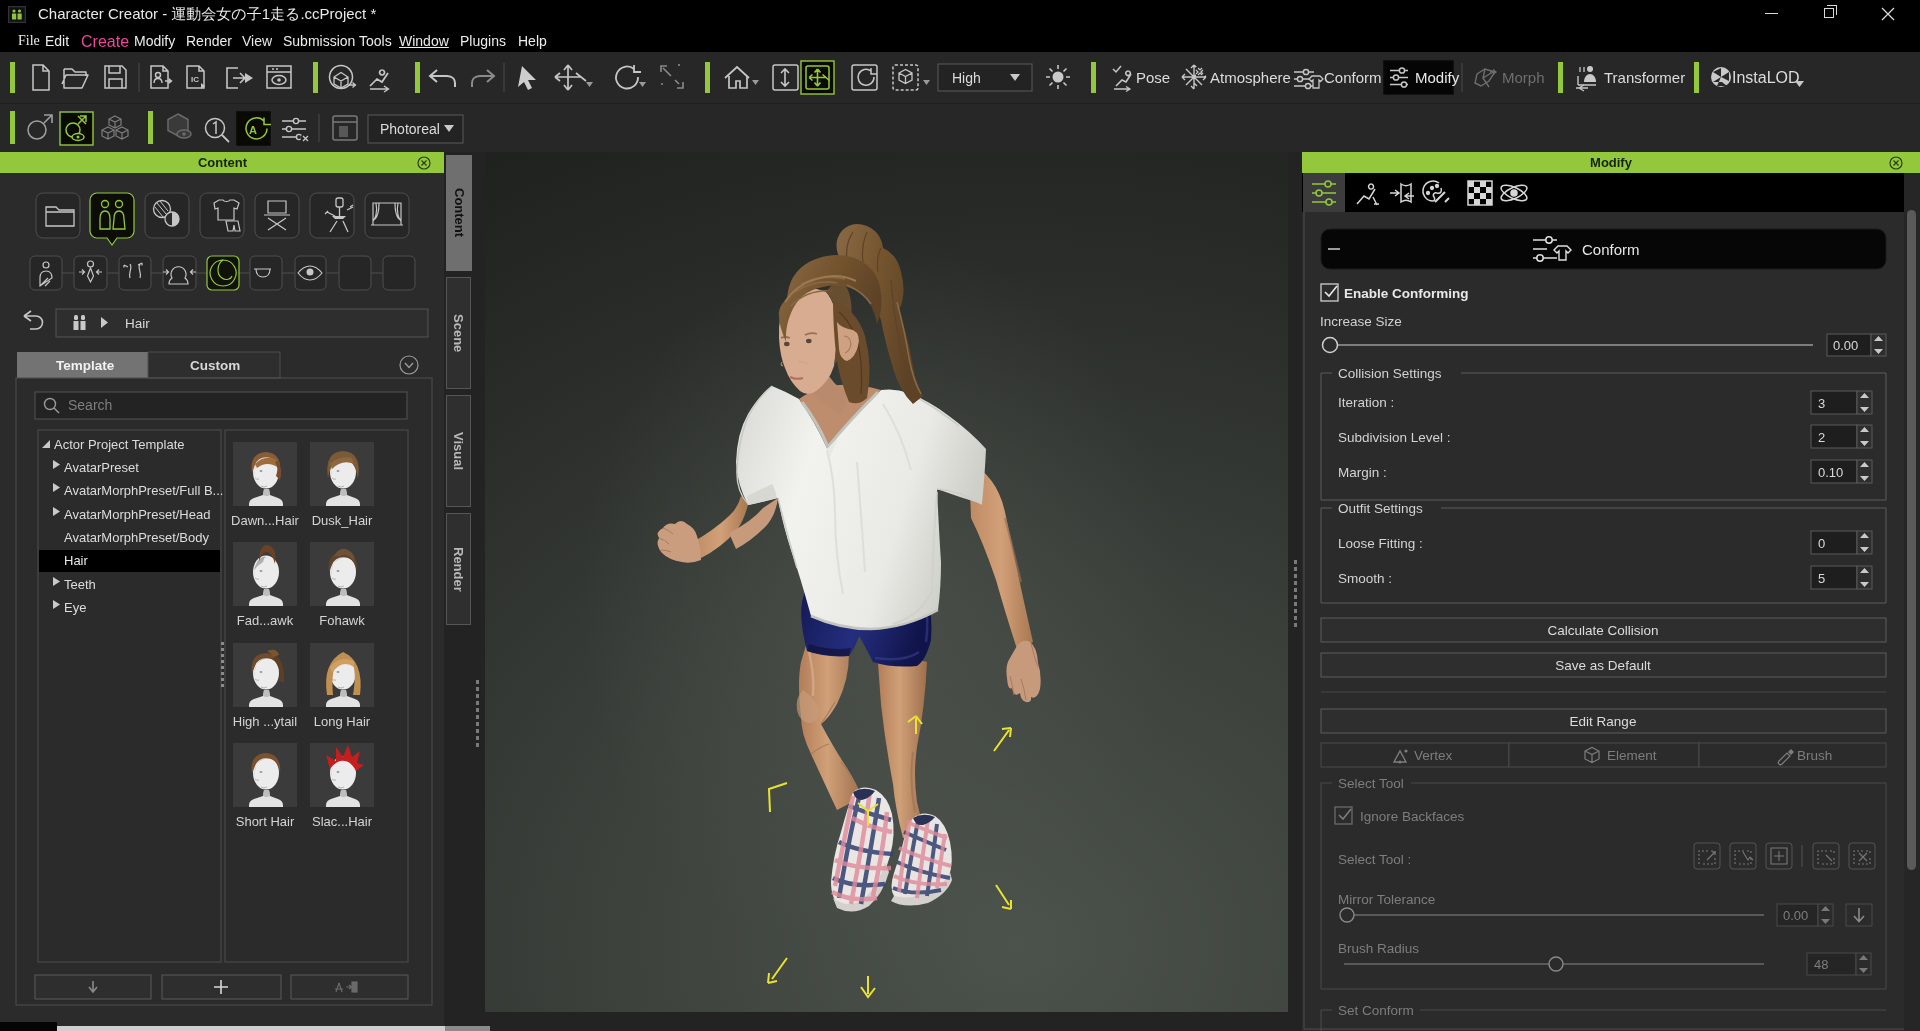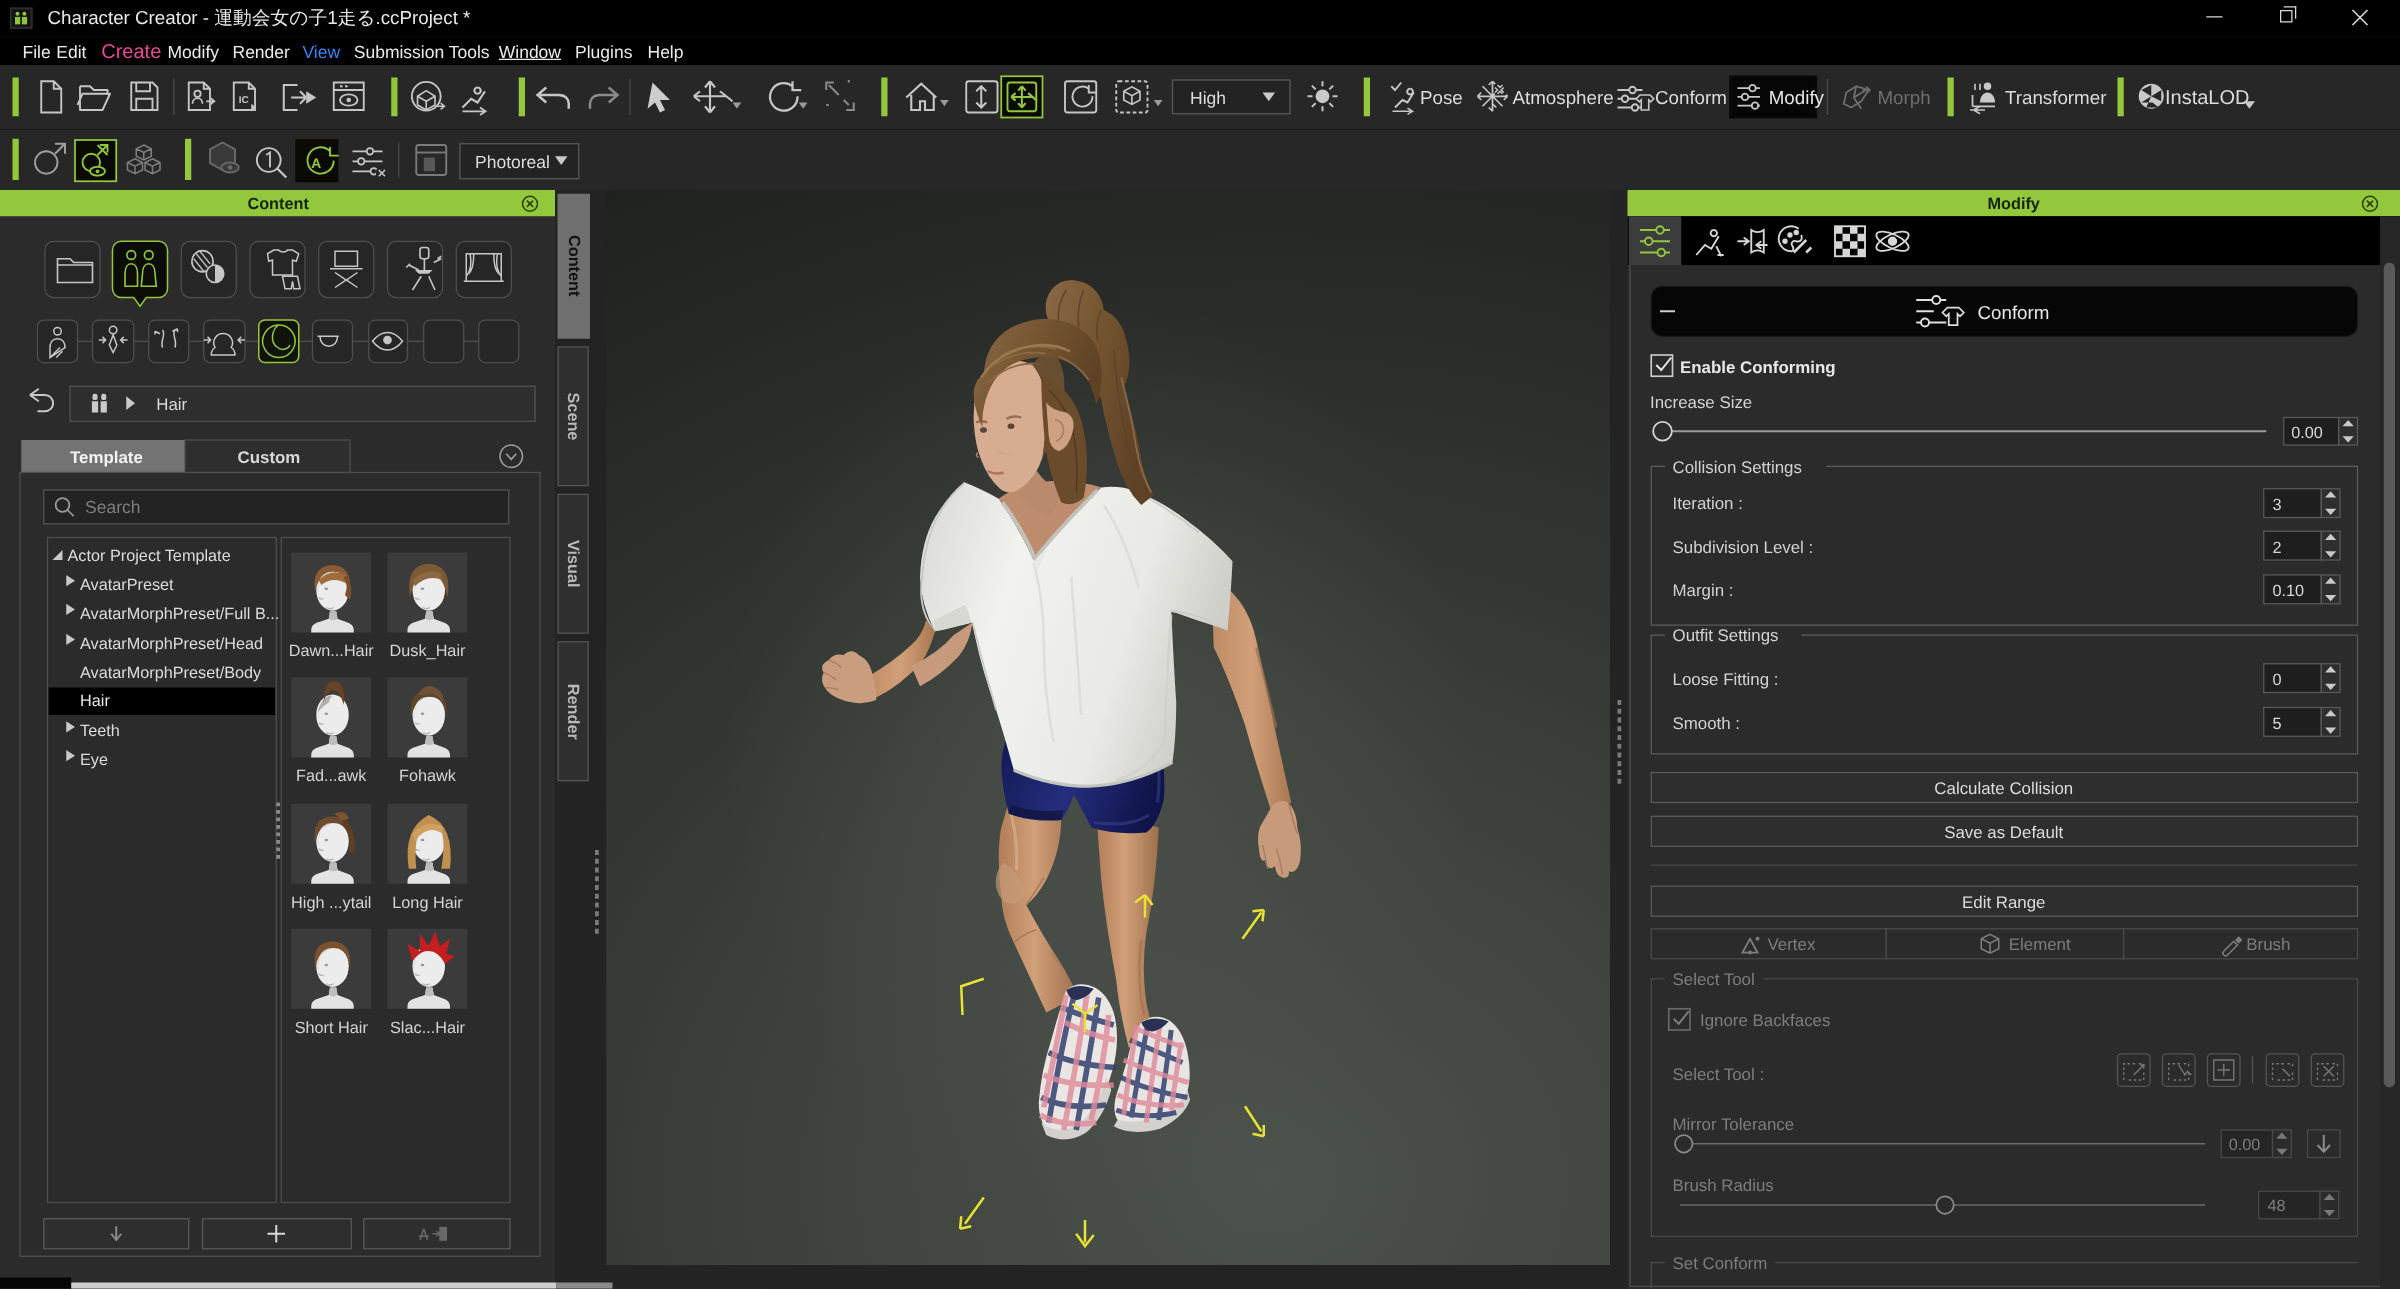--- a/index.html
+++ b/index.html
@@ -25,26 +25,26 @@
   <div class="abs" style="left:38px;top:5px;color:#e9e9e9;font-size:15px;">Character Creator - 運動会女の子1走る.ccProject *</div>
 
   <div class="abs" style="left:1765px;top:13px;width:13px;height:1px;background:#d9d9d9;"></div>
   <div class="abs" style="left:1824px;top:8px;width:10px;height:10px;border:1px solid #d9d9d9;"></div>
   <div class="abs" style="left:1827px;top:5px;width:10px;height:10px;border-top:1px solid #d9d9d9;border-right:1px solid #d9d9d9;"></div>
   <svg class="abs" style="left:1881px;top:7px" width="14" height="14" viewBox="0 0 14 14">
       <path d="M1 1 L13 13 M13 1 L1 13" stroke="#d9d9d9" stroke-width="1.3"></path>
     </svg>
 
   <div class="abs" style="left:0;top:29px;width:1920px;height:23px;background:#000;"></div>
-  <div class="abs" style="top:33px;left:18px;color:#ececec;font-size:14px;">File</div>
+  <div class="abs" style="top:33px;left:18px;color:#ececec;font-size:14px;font-family:Liberation Serif, serif;">File</div>
   <div class="abs" style="top:33px;left:45px;color:#ececec;font-size:14px;">Edit</div>
   <div class="abs" style="top:33px;left:81px;color:#ec4899;font-size:16px;">Create</div>
   <div class="abs" style="top:33px;left:134px;color:#ececec;font-size:14px;">Modify</div>
   <div class="abs" style="top:33px;left:186px;color:#ececec;font-size:14px;">Render</div>
-  <div class="abs" style="top:33px;left:242px;color:#3b82f6;font-size:14px;">View</div>
+  <div class="abs" style="top:33px;left:242px;color:#e5e5e5;font-size:14px;">View</div>
   <div class="abs" style="top:33px;left:283px;color:#ececec;font-size:14px;">Submission Tools</div>
   <div class="abs" style="top:33px;left:399px;color:#ececec;font-size:14px;text-decoration:underline;">Window</div>
   <div class="abs" style="top:33px;left:460px;color:#ececec;font-size:14px;text-align:center;">Plugins</div>
   <div class="abs" style="top:33px;left:518px;color:#ececec;font-size:14px;">Help</div>
 
   <div class="abs" style="left:0;top:52px;width:1920px;height:52px;background:#272727;border-bottom:1px solid #1f1f1f;"></div>
   <svg class="abs" style="left:0;top:52px" width="1920" height="52" fill="none" stroke="#c6c6c6" stroke-width="1.5">
 
     <g fill="#93c83d" stroke="none">
       <rect x="10" y="10" width="5" height="31"></rect>

